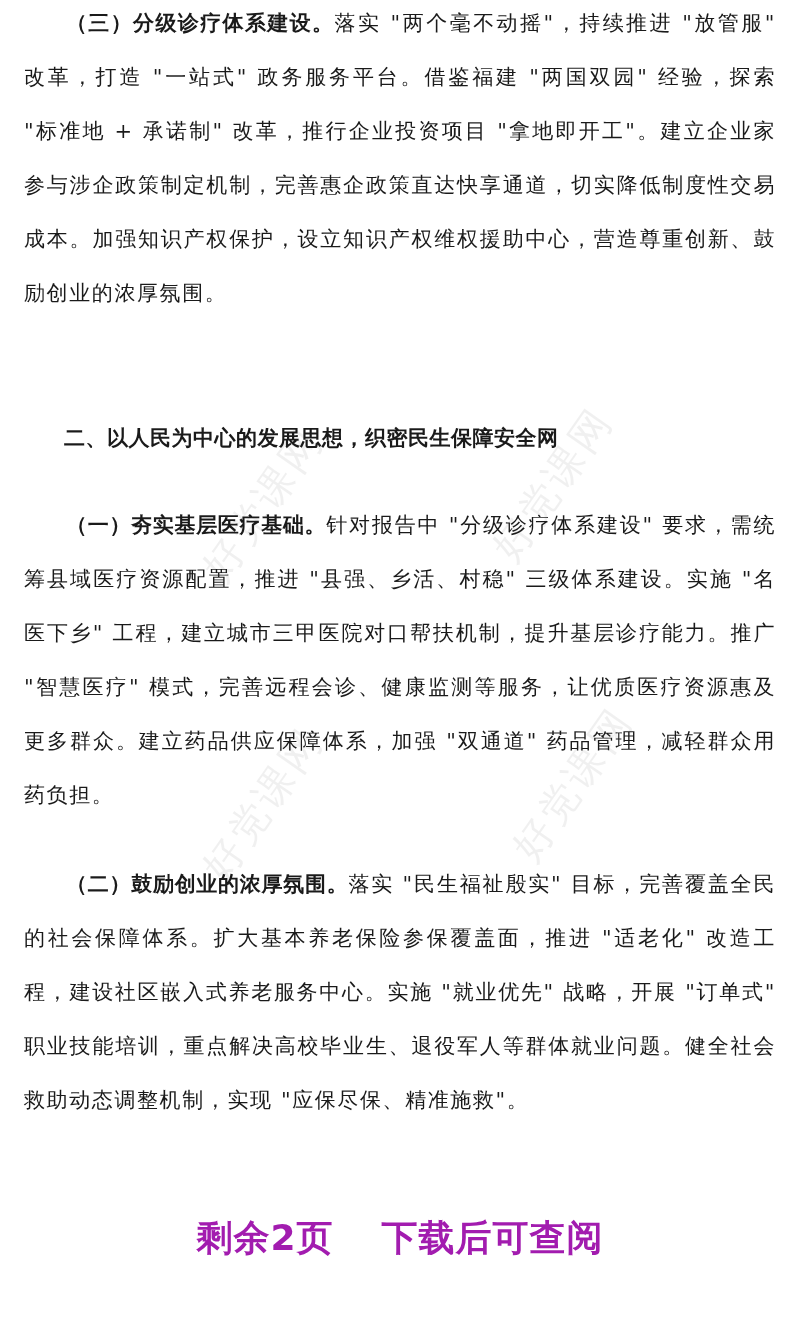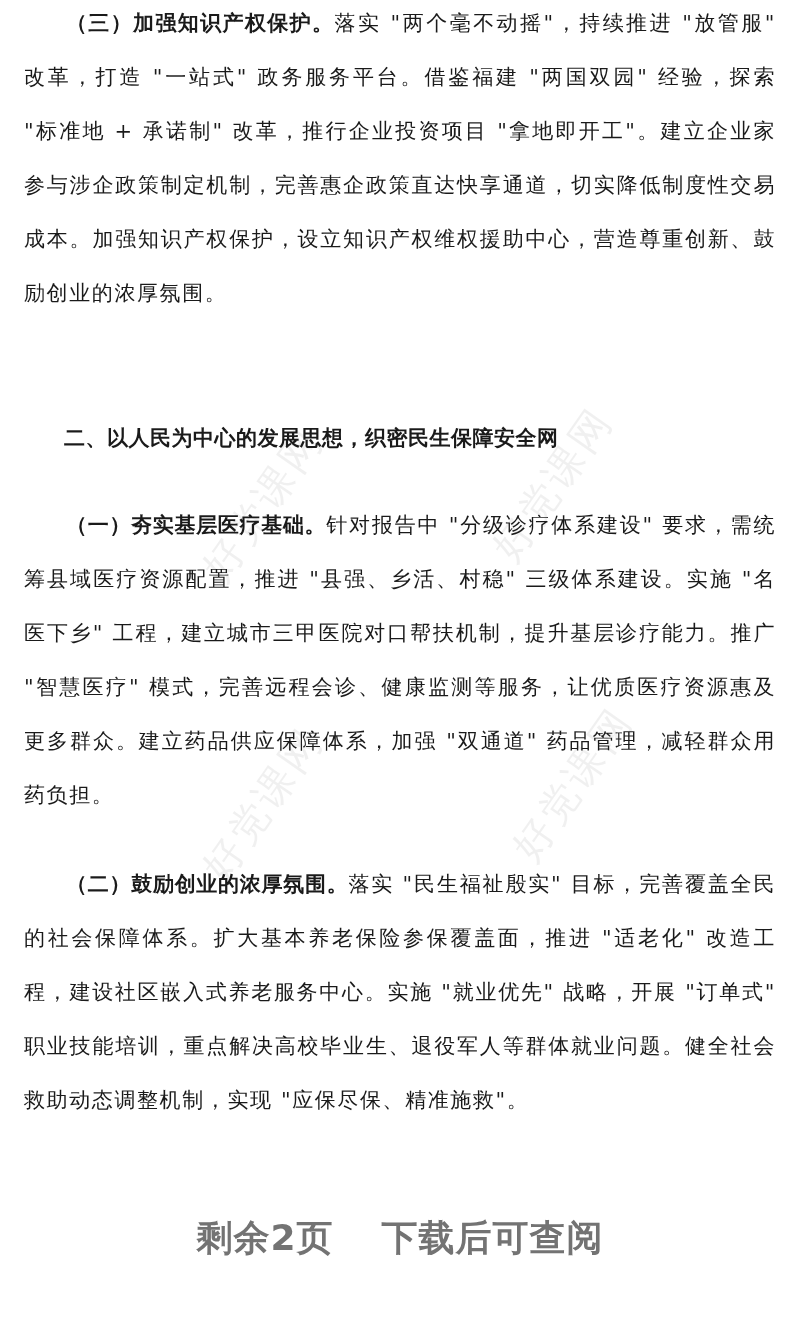--- a/index.html
+++ b/index.html
@@ -9,36 +9,36 @@
   .para { position: absolute; left: 24px; width: 752px; font-size: 21px;
           line-height: 54px; letter-spacing: 1.6px; text-align: justify; margin: 0; }
   .para .lead { font-weight: bold; font-family: "DejaVu Sans", "Liberation Sans", sans-serif; letter-spacing: 0.5px; }
   .indent { text-indent: 42px; }
   .heading { position: absolute; left: 64px; top: 418px; font-size: 21px; font-weight: bold;
              font-family: "DejaVu Sans", "Liberation Sans", sans-serif; letter-spacing: 0.5px; margin: 0; line-height: 40px; }
   .watermark { position: absolute; font-size: 40px; color: rgba(0,0,0,0.06);
                transform: rotate(-55deg); transform-origin: left top; white-space: nowrap;
                font-family: "DejaVu Sans", sans-serif; pointer-events: none; letter-spacing: 4px; }
   .remaining { position: absolute; left: 0; width: 800px; top: 1214px; text-align: center;
-               font-size: 36px; font-weight: bold; color: #737373;
+               font-size: 36px; font-weight: bold; color: #a21caf;
                font-family: "DejaVu Sans", "Liberation Sans", sans-serif; letter-spacing: 1px; }
   .remaining .gap { display: inline-block; width: 48px; }
 </style>
 </head>
 <body>
 
 <div class="page">
 
   <div class="watermark" style="left:190px; top:560px;">好党课网</div>
   <div class="watermark" style="left:480px; top:540px;">好党课网</div>
   <div class="watermark" style="left:190px; top:860px;">好党课网</div>
   <div class="watermark" style="left:500px; top:840px;">好党课网</div>
 
   <p class="para indent" style="top:-4px;">
-    <span class="lead">（三）加强知识产权保护。</span><span>落实 "两个毫不动摇"，持续推进 "放管服" 改革，打造 "一站式" 政务服务平台。借鉴福建 "两国双园" 经验，探索 "标准地 + 承诺制" 改革，推行企业投资项目 "拿地即开工"。建立企业家参与涉企政策制定机制，完善惠企政策直达快享通道，切实降低制度性交易成本。加强知识产权保护，设立知识产权维权援助中心，营造尊重创新、鼓励创业的浓厚氛围。</span>
+    <span class="lead">（三）分级诊疗体系建设。</span><span>落实 "两个毫不动摇"，持续推进 "放管服" 改革，打造 "一站式" 政务服务平台。借鉴福建 "两国双园" 经验，探索 "标准地 + 承诺制" 改革，推行企业投资项目 "拿地即开工"。建立企业家参与涉企政策制定机制，完善惠企政策直达快享通道，切实降低制度性交易成本。加强知识产权保护，设立知识产权维权援助中心，营造尊重创新、鼓励创业的浓厚氛围。</span>
   </p>
 
   <p class="heading">二、以人民为中心的发展思想，织密民生保障安全网</p>
 
   <p class="para indent" style="top:498px;">
     <span class="lead">（一）夯实基层医疗基础。</span><span>针对报告中 "分级诊疗体系建设" 要求，需统筹县域医疗资源配置，推进 "县强、乡活、村稳" 三级体系建设。实施 "名医下乡" 工程，建立城市三甲医院对口帮扶机制，提升基层诊疗能力。推广 "智慧医疗" 模式，完善远程会诊、健康监测等服务，让优质医疗资源惠及更多群众。建立药品供应保障体系，加强 "双通道" 药品管理，减轻群众用药负担。</span>
   </p>
 
   <p class="para indent" style="top:857px;">
     <span class="lead">（二）鼓励创业的浓厚氛围。</span><span>落实 "民生福祉殷实" 目标，完善覆盖全民的社会保障体系。扩大基本养老保险参保覆盖面，推进 "适老化" 改造工程，建设社区嵌入式养老服务中心。实施 "就业优先" 战略，开展 "订单式" 职业技能培训，重点解决高校毕业生、退役军人等群体就业问题。健全社会救助动态调整机制，实现 "应保尽保、精准施救"。</span>

